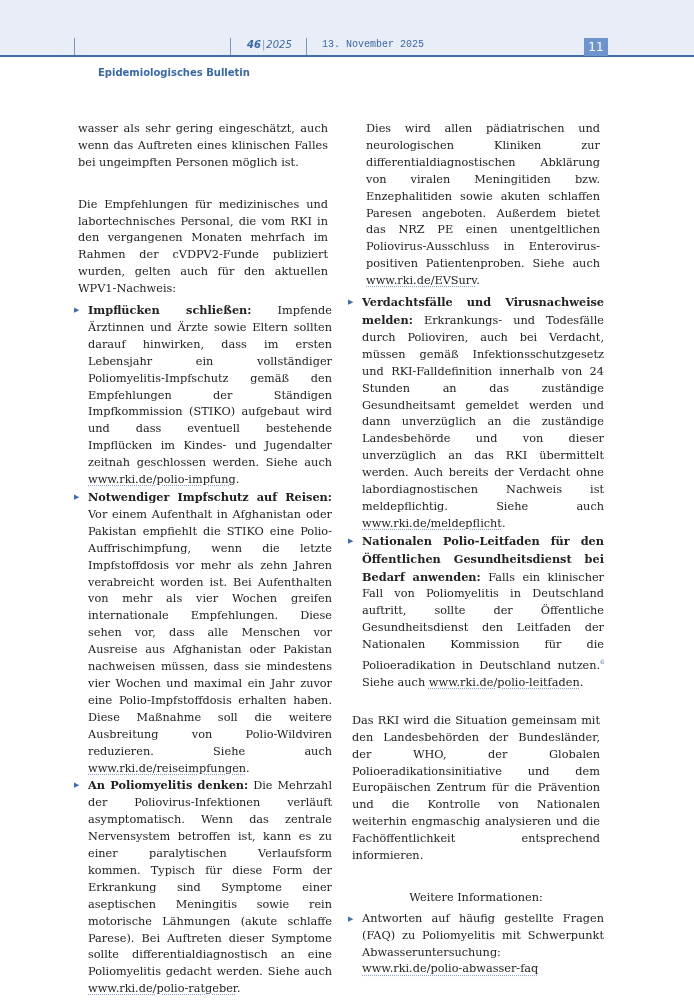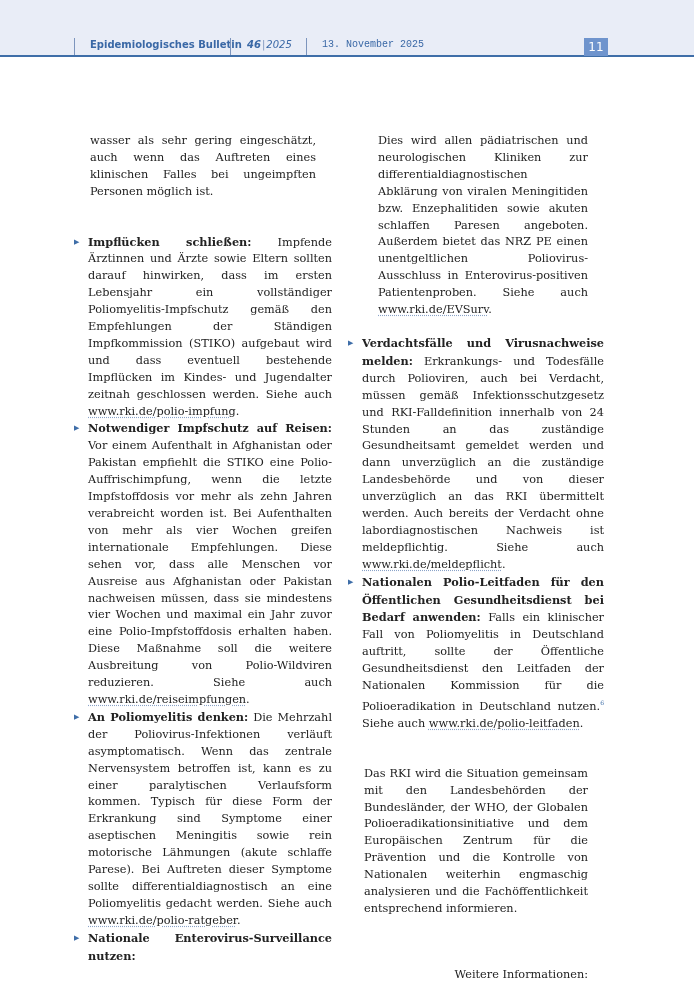--- a/index.html
+++ b/index.html
@@ -20,40 +20,40 @@
     }
     .header-row {
       position: absolute; top: 38px; left: 0; width: 694px; height: 16px;
       font-family: "DejaVu Sans", "Liberation Sans", sans-serif;
       font-size: 10px; color: #3a68a6;
     }
     .hdr-sep {
       position: absolute; top: 0; width: 1px; height: 17px; background: #7d95bd;
     }
     .hdr-text { position: absolute; top: 1px; white-space: nowrap; }
-    .hdr-title { left: 90px; font-weight: bold; }
+    .hdr-title { left: 98px; font-weight: bold; margin-top: 28px; }
     .hdr-issue { left: 247px; font-style: italic; }
     .hdr-issue b { font-weight: bold; }
     .hdr-issue .bar { color: #7d95bd; padding: 0 1px; }
     .hdr-date { left: 322px; font-family: Liberation Mono, monospace; }
     .page-box {
       position: absolute; left: 584px; top: 38px; width: 24px; height: 18px;
       background: #6f94cd; color: #ffffff;
       font-family: "DejaVu Sans", "Liberation Sans", sans-serif;
       font-size: 12px; text-align: center; line-height: 18px;
     }
 
     .col {
       position: absolute; top: 117px; width: 258px;
       font-size: 11.3px; line-height: 16.9px;
       text-align: justify; hyphens: manual;
     }
     .col-left { left: 74px; }
     .col-right { left: 348px; width: 256px; }
-    p { margin: 16px; }
+    p { margin: 4px; }
     .gap { height: 16.9px; }
     ul.bul { list-style: none; margin: 0; padding: 0; }
     ul.bul li {
       position: relative; padding-left: 14px; margin: 0;
     }
     ul.bul li .marker {
       position: absolute; left: 0; top: 0;
       color: #3f6ea8; font-size: 7px; line-height: 16.9px;
       font-family: "DejaVu Sans", sans-serif;
     }
@@ -77,20 +77,21 @@
   <span class="hdr-sep" style="left:230px"></span>
   <span class="hdr-text hdr-issue"><b>46</b><span class="bar">|</span><span>2025</span></span>
   <span class="hdr-sep" style="left:306px"></span>
   <span class="hdr-text hdr-date">13. November 2025</span>
 </div>
 <div class="page-box">11</div>
 
 <div class="col col-left">
   <p>wasser als sehr gering eingeschätzt, auch wenn das Auftreten eines klinischen Falles bei ungeimpften Personen möglich ist.</p>
   <div class="gap"></div>
+  <p>Die Empfehlungen für medizinisches und labortechnisches Personal, die vom RKI in den vergangenen Monaten mehrfach im Rahmen der cVDPV2-Funde publiziert wurden, gelten auch für den aktuellen WPV1-Nachweis:</p>
   <ul class="bul">
     <li>
       <span class="marker">▶</span>
       <span class="lead">Impflücken schließen:</span><span> Impfende Ärztinnen und Ärzte sowie Eltern sollten darauf hinwirken, dass im ersten Lebensjahr ein vollständiger Poliomyelitis-Impfschutz gemäß den Empfehlungen der Ständigen Impfkommission (STIKO) aufgebaut wird und dass eventuell bestehende Impflücken im Kindes- und Jugendalter zeitnah geschlossen werden. Siehe auch </span><span class="link">www.rki.de/polio-impfung</span><span>.</span>
     </li>
     <li>
       <span class="marker">▶</span>
       <span class="lead">Notwendiger Impfschutz auf Reisen:</span><span> Vor einem Aufenthalt in Afghanistan oder Pakistan empfiehlt die STIKO eine Polio-Auffrischimpfung, wenn die letzte Impfstoffdosis vor mehr als zehn Jahren verabreicht worden ist. Bei Aufenthalten von mehr als vier Wochen greifen internationale Empfehlungen. Diese sehen vor, dass alle Menschen vor Ausreise aus Afghanistan oder Pakistan nachweisen müssen, dass sie mindestens vier Wochen und maximal ein Jahr zuvor eine Polio-Impfstoffdosis erhalten haben. Diese Maßnahme soll die weitere Ausbreitung von Polio-Wildviren reduzieren. Siehe auch </span><span class="link">www.rki.de/reiseimpfungen</span><span>.</span>
     </li>
     <li>
@@ -112,20 +113,20 @@
       <span class="lead">Verdachtsfälle und Virusnachweise melden:</span><span> Erkrankungs- und Todesfälle durch Polioviren, auch bei Verdacht, müssen gemäß Infektionsschutzgesetz und RKI-Falldefinition innerhalb von 24 Stunden an das zuständige Gesundheitsamt gemeldet werden und dann unverzüglich an die zuständige Landesbehörde und von dieser unverzüglich an das RKI übermittelt werden. Auch bereits der Verdacht ohne labordiagnostischen Nachweis ist meldepflichtig. Siehe auch </span><span class="link">www.rki.de/meldepflicht</span><span>.</span>
     </li>
     <li>
       <span class="marker">▶</span>
       <span class="lead">Nationalen Polio-Leitfaden für den Öffentlichen Gesundheitsdienst bei Bedarf anwenden:</span><span> Falls ein klinischer Fall von Poliomyelitis in Deutschland auftritt, sollte der Öffentliche Gesundheitsdienst den Leitfaden der Nationalen Kommission für die Polioeradikation in Deutschland nutzen.</span><sup class="fn">6</sup><span> Siehe auch </span><span class="link">www.rki.de/polio-leitfaden</span><span>.</span>
     </li>
   </ul>
   <div class="gap"></div>
   <p>Das RKI wird die Situation gemeinsam mit den Landesbehörden der Bundesländer, der WHO, der Globalen Polioeradikationsinitiative und dem Europäischen Zentrum für die Prävention und die Kontrolle von Nationalen weiterhin engmaschig analysieren und die Fachöffentlichkeit entsprechend informieren.</p>
   <div class="gap"></div>
-  <p style="text-align:right">Weitere Informationen:</p>
+  <p style="text-align:center">Weitere Informationen:</p>
   <ul class="bul">
     <li>
       <span class="marker">▶</span>
       <span>Antworten auf häufig gestellte Fragen (FAQ) zu Poliomyelitis mit Schwerpunkt Abwasseruntersuchung: </span><span class="link">www.rki.de/polio-abwasser-faq</span>
     </li>
   </ul>
 </div>
 
 </body></html>

